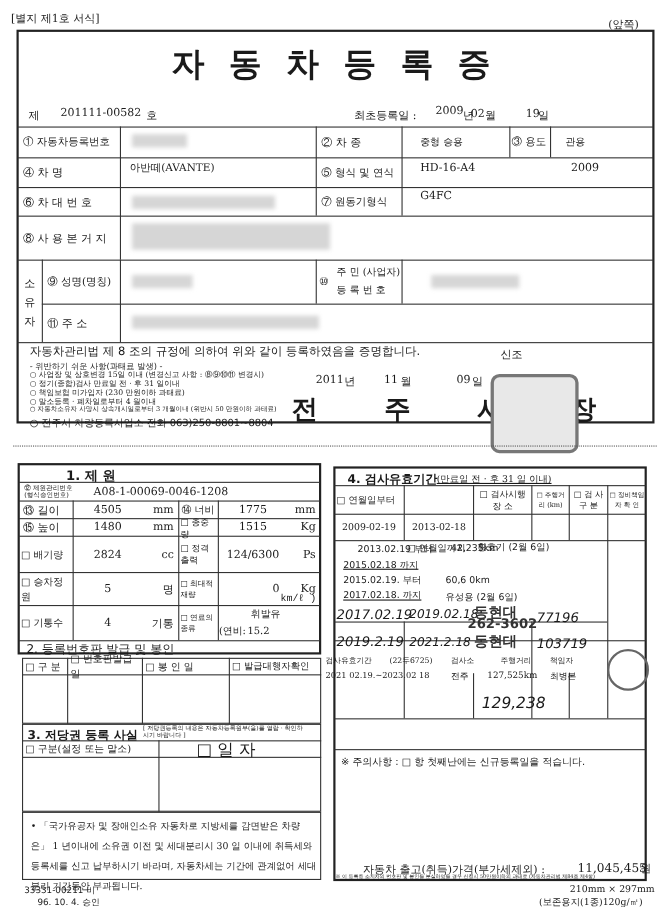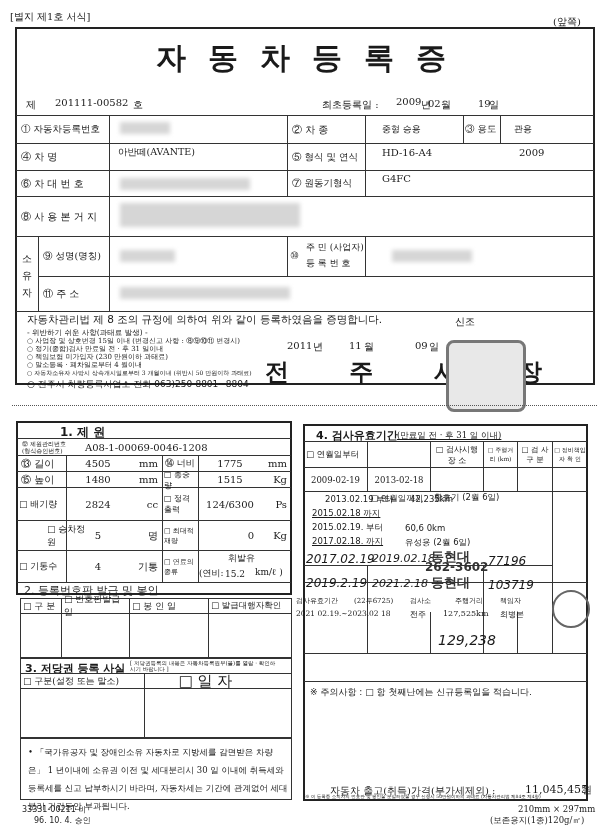--- a/index.html
+++ b/index.html
@@ -144,35 +144,35 @@
 <div class="cell center" style="left:198px;top:472px;width:64px;height:15px;">1515</div>
 <div class="cell right" style="left:258px;top:472px;width:33px;height:15px;">Kg</div>
 
 <div class="cell" style="left:17px;top:488px;width:49px;height:32px;font-size:9px;padding:0 2px;">□ 배기량</div>
 <div class="cell center" style="left:66px;top:488px;width:64px;height:32px;">2824</div>
 <div class="cell right" style="left:128px;top:488px;width:34px;height:32px;">cc</div>
 <div class="cell" style="left:163px;top:488px;width:35px;height:32px;font-size:8px;padding:0 1px;">□ 정격출력</div>
 <div class="cell center" style="left:198px;top:488px;width:64px;height:32px;">124/6300</div>
 <div class="cell right" style="left:258px;top:488px;width:33px;height:32px;">Ps</div>
 
-<div class="cell" style="left:17px;top:521px;width:49px;height:29px;font-size:9px;padding:0 2px;margin-left:28px;">□ 승차정원</div>
+<div class="cell" style="left:17px;top:521px;width:49px;height:29px;font-size:9px;padding:0 2px;">□ 승차정원</div>
 <div class="cell center" style="left:66px;top:521px;width:64px;height:29px;">5</div>
 <div class="cell right" style="left:128px;top:521px;width:34px;height:29px;">명</div>
 <div class="cell" style="left:163px;top:521px;width:35px;height:29px;font-size:7px;padding:0 1px;">□ 최대적재량</div>
 <div class="cell right" style="left:198px;top:521px;width:60px;height:29px;">0</div>
 <div class="cell right" style="left:258px;top:521px;width:33px;height:29px;">Kg</div>
 
 <div class="cell" style="left:17px;top:551px;width:49px;height:31px;font-size:9px;padding:0 2px;">□ 기통수</div>
 <div class="cell center" style="left:66px;top:551px;width:64px;height:31px;">4</div>
 <div class="cell right" style="left:128px;top:551px;width:34px;height:31px;">기통</div>
 <div class="cell" style="left:163px;top:551px;width:35px;height:31px;font-size:7px;padding:0 1px;">□ 연료의 종류</div>
 <div class="abs" style="left:228px;top:552px;font-size:9px;">휘발유</div>
 <div class="abs" style="left:199px;top:567px;font-size:9px;">(연비:</div>
 <div class="abs" style="left:225px;top:569px;font-size:9px;">15.2</div>
-<div class="abs" style="left:255px;top:567px;font-size:9px;">km/ℓ )</div>
+<div class="abs" style="left:255px;top:539px;font-size:9px;font-family:Liberation Mono, monospace;">km/ℓ )</div>
 
 <div class="hline" style="left:17px;top:582px;width:274px;"></div>
 <div class="abs sans" style="left:24px;top:583px;font-size:11px;">2. 등록번호판 발급 및 봉인</div>
 <div class="abs b" style="left:20px;top:598px;width:272px;height:60px;"></div>
 <div class="hline" style="left:20px;top:613px;width:272px;"></div>
 <div class="vline" style="left:61px;top:598px;height:60px;"></div>
 <div class="vline" style="left:129px;top:598px;height:60px;"></div>
 <div class="vline" style="left:208px;top:598px;height:60px;"></div>
 <div class="cell" style="left:21px;top:599px;width:40px;height:14px;font-size:9px;padding:0 2px;">□ 구 분</div>
 <div class="cell" style="left:62px;top:599px;width:67px;height:14px;font-size:9px;padding:0 2px;">□ 번호판발급일</div>

